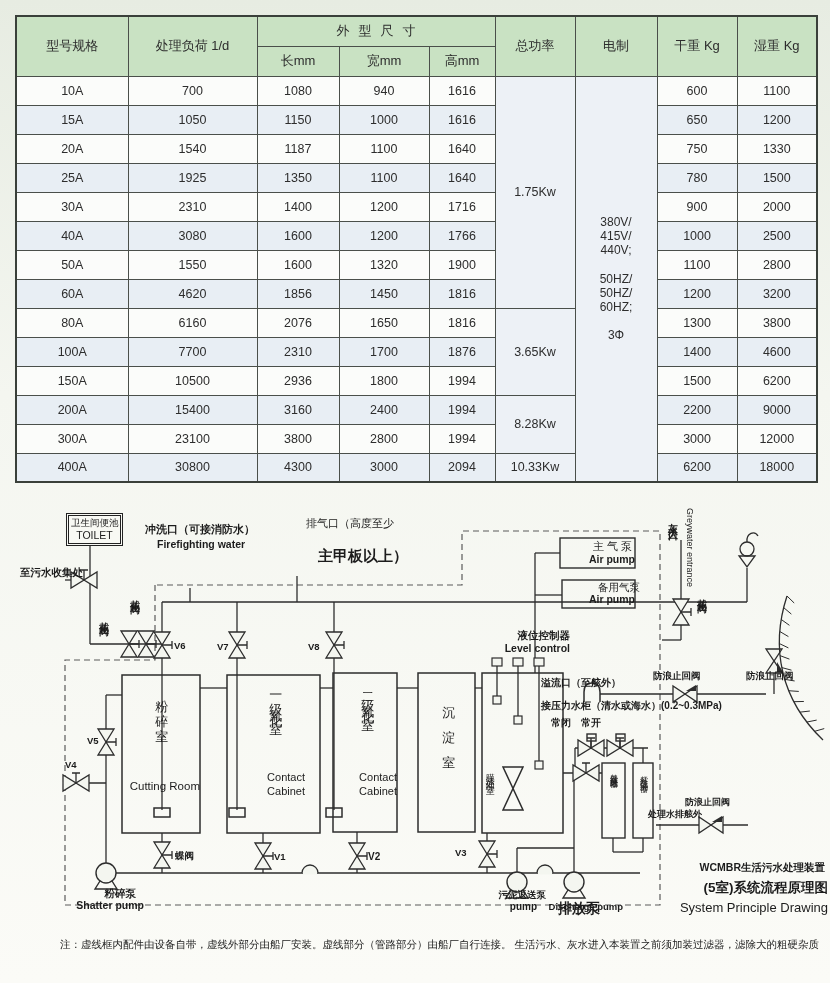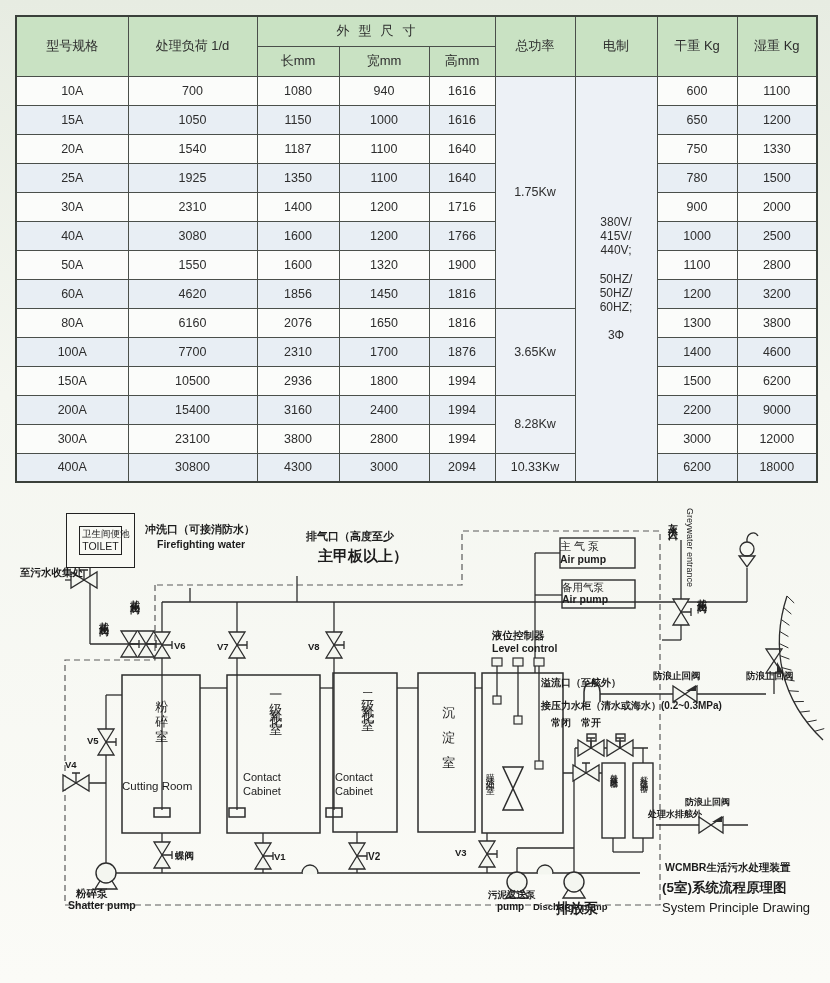--- a/index.html
+++ b/index.html
@@ -12,21 +12,21 @@
   .spec th,.spec td{border:1px solid #4a4f4a;text-align:center;vertical-align:middle;padding:0;color:#2d2d2d}
   .spec thead th{background:#c9e2c3;font-weight:normal;font-size:13px;height:30px}
   .spec td{height:29px;font-size:12.5px;background:#fbfcfa}
   .spec tbody tr:nth-child(even) td{background:#e8eef4}
   .spec td.power,.spec td.electric{background:#edf1f6 !important}
   .spec td.electric{white-space:pre-line;line-height:1.18;font-size:12px}
   th.dims{letter-spacing:9px;text-indent:9px}
 
   
   .lb{position:absolute;font-size:10px;line-height:1.25;color:#1c1c1c;white-space:nowrap}
-  .c{text-align:left}
+  .c{text-align:right}
   .w{white-space:normal}
   .vt{writing-mode:vertical-rl;text-orientation:upright}
   .vtm{writing-mode:vertical-rl}
   svg#diag{position:absolute;left:0;top:0}
 </style>
 </head>
 <body>
 
 <div id="page">
 
@@ -355,31 +355,31 @@
         <line x1="784.7130737304688" y1="679.3197021484375" x2="794.6397154324112" y2="680.9664518322868"></line>
         <line x1="788.7321166992188" y1="690.7227172851562" x2="798.7700947539116" y2="691.422000184635"></line>
         <line x1="793.80615234375" y1="701.697265625" x2="803.865723837765" y2="701.4626993085755"></line>
         <line x1="799.8623046875" y1="712.1622924804688" x2="809.8605462673044" y2="711.0286411619977"></line>
         <line x1="806.812255859375" y1="722.056884765625" x2="816.6782649144596" y2="720.0790411608405"></line>
         <line x1="814.5577392578125" y1="731.3424072265625" x2="824.2347404014305" y2="728.5845731368436"></line>
         <line x1="823" y1="740" x2="823" y2="740"></line>
       </g>
   </svg>
 
-  <div class="lb" style="left:66px;top:513px;width:69px;border:1px solid #222;padding:12px;text-align:center;background:#f8f9f4">
+  <div class="lb" style="left:66px;top:513px;width:57px;border:1px solid #222;padding:1px;text-align:center;background:#f8f9f4">
     <div style="border:1px solid #222;padding:1px 2px">
       <div style="font-size:9.5px">卫生间便池</div>
       <div style="font-size:10.5px">TOILET</div>
     </div>
   </div>
 
   <div class="lb" style="left:145px;top:523px;font-size:11px;font-weight:bold">冲洗口（可接消防水）</div>
   <div class="lb" style="left:157px;top:538px;font-size:10.5px;font-weight:bold">Firefighting water</div>
   <div class="lb" style="left:20px;top:566px;font-size:10.5px;font-weight:bold">至污水收集处</div>
-  <div class="lb" style="left:306px;top:530px;font-size:11px;font-weight:bold">排气口（高度至少</div>
+  <div class="lb" style="left:306px;top:517px;font-size:11px;font-weight:normal">排气口（高度至少</div>
   <div class="lb" style="left:318px;top:547px;font-size:15px;font-weight:bold">主甲板以上）</div>
 
   <div class="lb vt" style="left:97px;top:614px;font-size:10px;letter-spacing:2px;font-weight:bold">截止阀</div>
   <div class="lb vt" style="left:128px;top:592px;font-size:10px;letter-spacing:2px;font-weight:bold">截止阀</div>
   <div class="lb vt" style="left:695px;top:591px;font-size:10px;letter-spacing:2px;font-weight:bold">截止阀</div>
 
   <div class="lb c" style="left:492px;top:629px;width:78px;font-size:10.5px;font-weight:bold">液位控制器</div>
   <div class="lb c" style="left:492px;top:642px;width:78px;font-size:10.5px;font-weight:bold">Level control</div>
 
   <div class="lb c" style="left:560px;top:540px;width:75px;font-size:11px;letter-spacing:3px">主气泵</div>
@@ -426,13 +426,14 @@
   <div class="lb c" style="left:68px;top:899px;width:76px;font-size:10.5px;font-weight:bold">Shatter pump</div>
   <div class="lb c" style="left:488px;top:889px;width:58px;font-size:9.5px;font-weight:bold">污泥返送泵</div>
   <div class="lb c" style="left:497px;top:901px;width:40px;font-size:10px;font-weight:bold">pump</div>
   <div class="lb c" style="left:556px;top:900px;width:44px;font-size:14px;font-weight:bold">排放泵</div>
   <div class="lb c" style="left:533px;top:901px;width:90px;font-size:9.5px;font-weight:bold">Discharge pump</div>
 
   <div class="lb c" style="left:665px;top:861px;width:160px;font-size:10.5px;font-weight:bold">WCMBR生活污水处理装置</div>
   <div class="lb c" style="left:662px;top:880px;width:166px;font-size:13.5px;font-weight:bold">(5室)系统流程原理图</div>
   <div class="lb c" style="left:662px;top:900px;width:166px;font-size:13px">System Principle Drawing</div>
 
+  <div class="lb" style="left:60px;top:938px;font-size:10.5px">注：虚线框内配件由设备自带，虚线外部分由船厂安装。虚线部分（管路部分）由船厂自行连接。 生活污水、灰水进入本装置之前须加装过滤器，滤除大的粗硬杂质</div>
 </div>
 
 </body></html>

